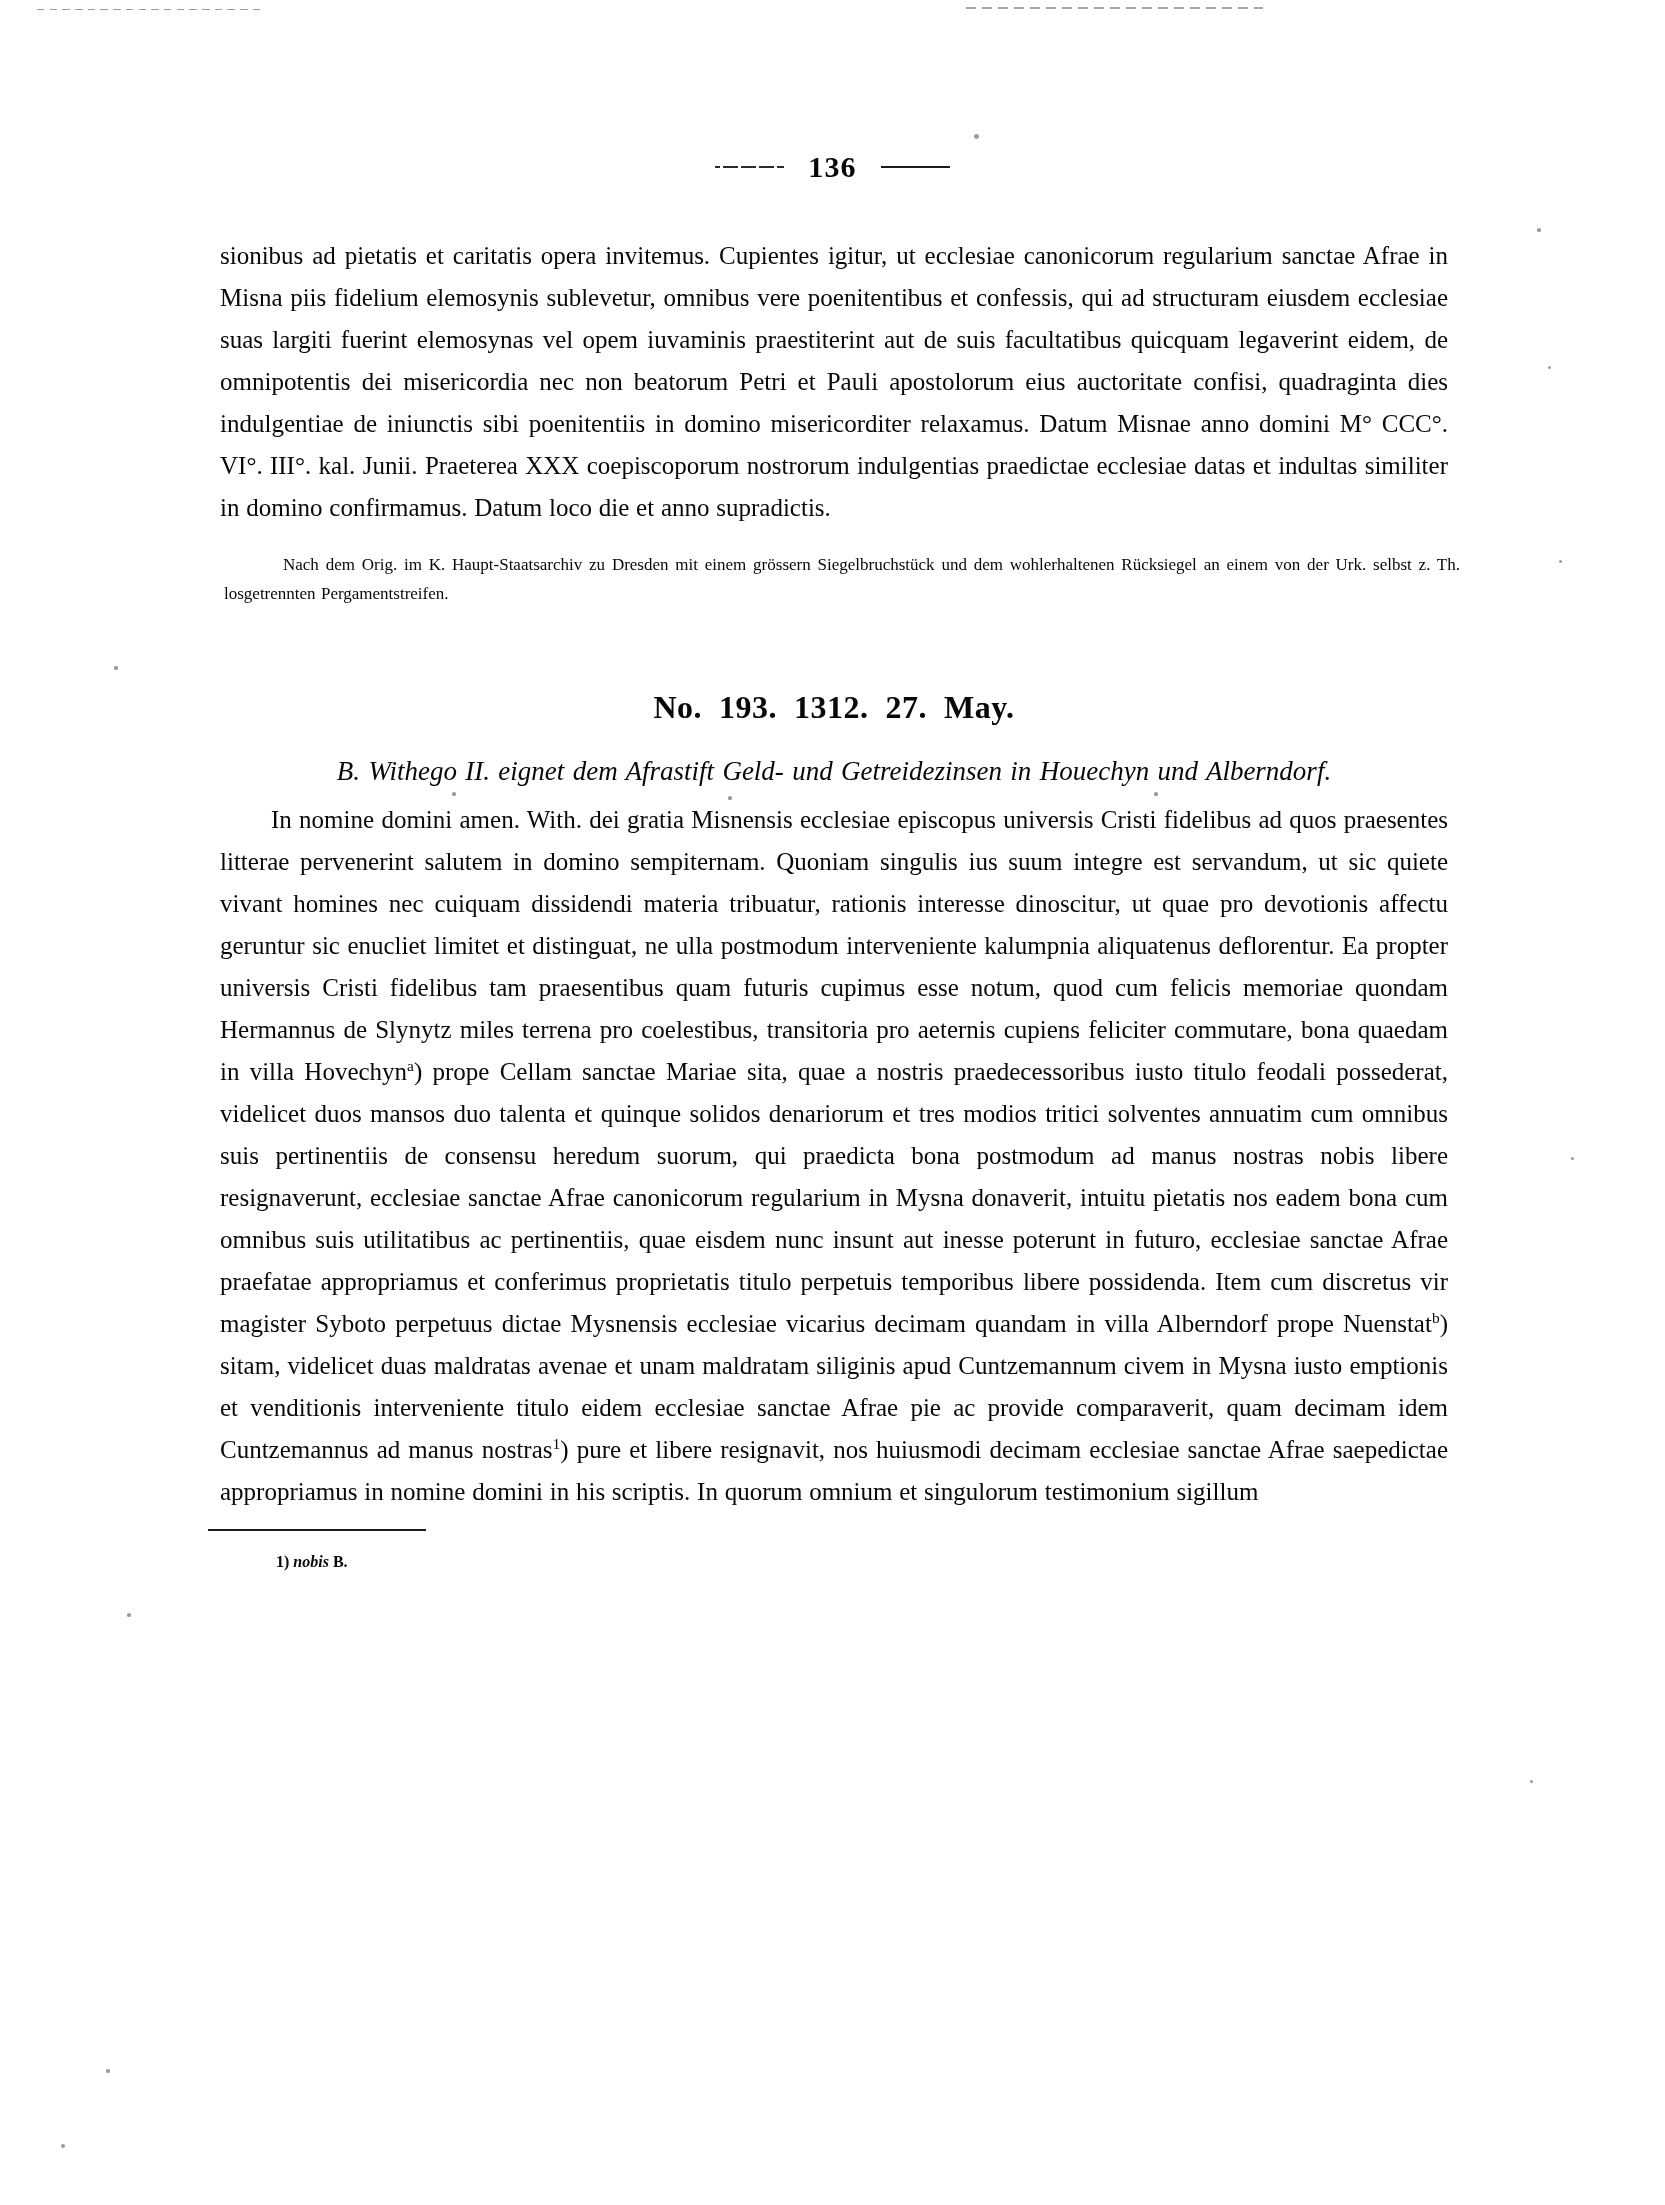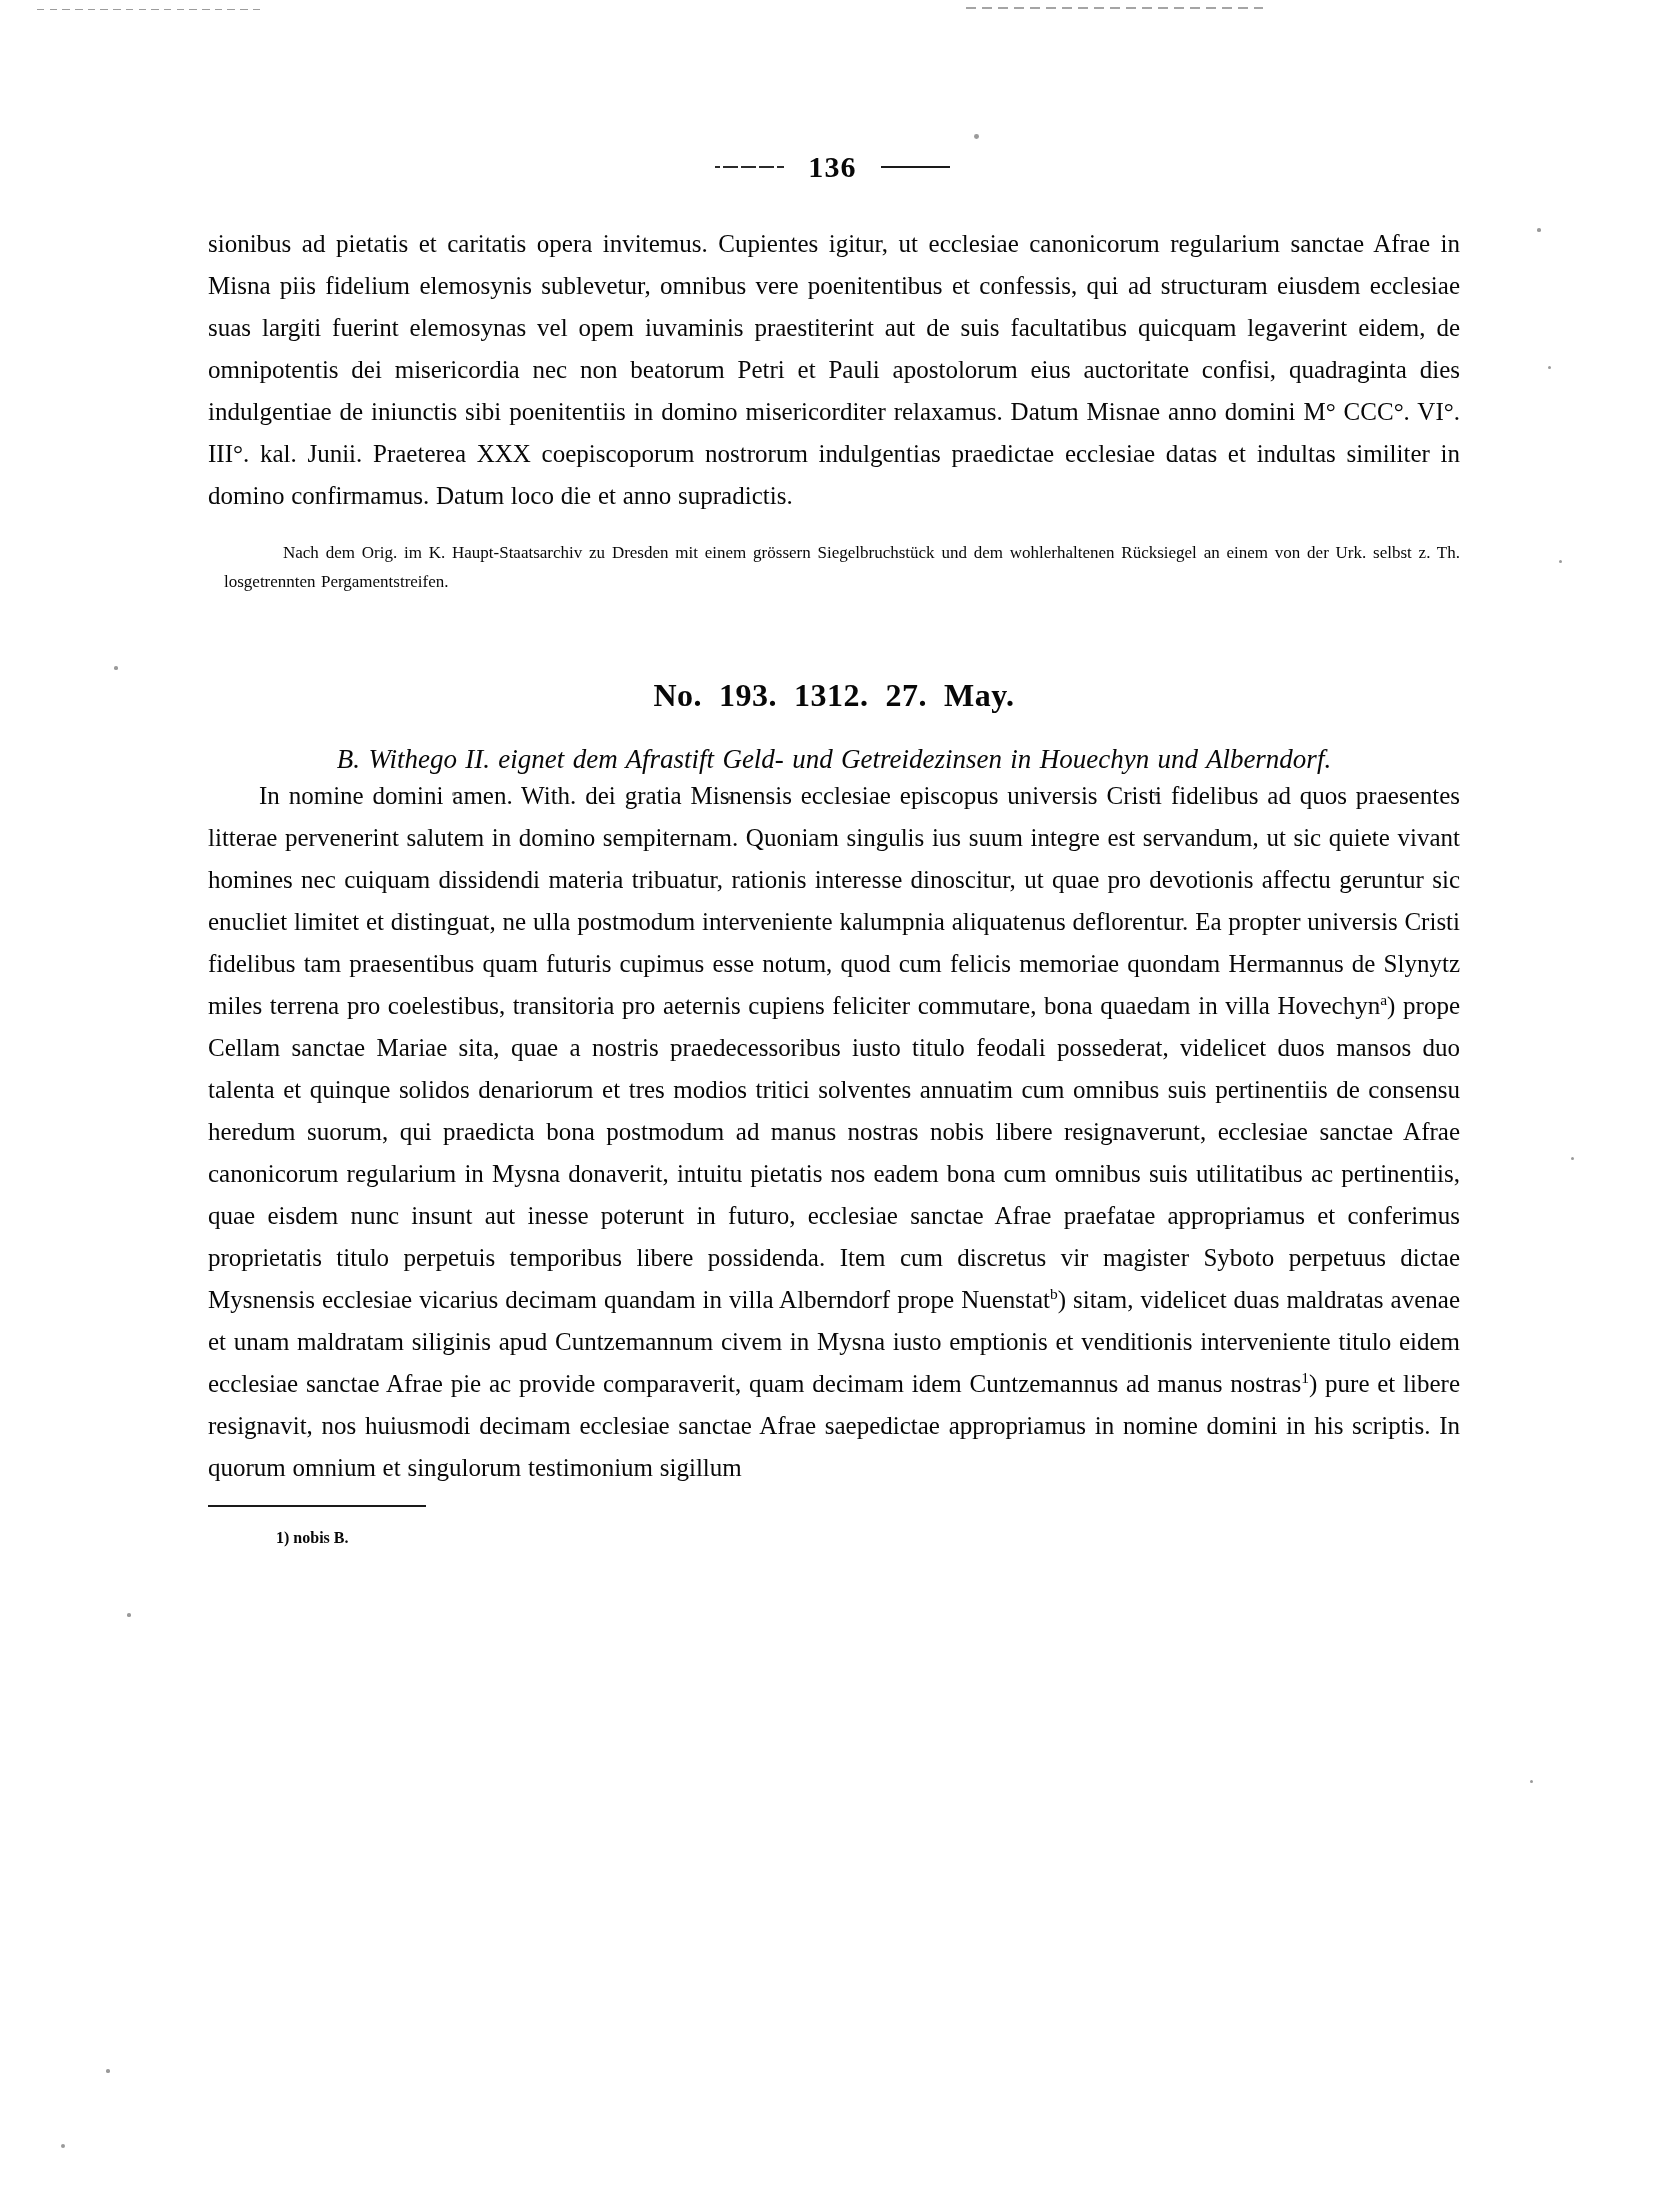--- a/index.html
+++ b/index.html
@@ -73,21 +73,21 @@
 
   
   .textblock {
     position: absolute;
     left: 208px;
     top: 223px;
     width: 1252px;
   }
 
   p.body {
-    margin: 0;
+    margin: 12px;
     font-size: 25px;
     line-height: 42px;
     text-align: justify;
     text-align-last: left;
     word-spacing: 0.5px;
     hyphens: manual;
   }
   p.body.cont { text-indent: 0; }
   p.body.indent { text-indent: 51px; }
 
@@ -141,21 +141,21 @@
   .footnotes {
     margin: 18px 0 0 0;
     padding-left: 68px;
     font-size: 16px;
     line-height: 26.5px;
     font-weight: 700;
   }
   .footnotes .fn-line { white-space: nowrap; }
   .footnotes .gap { display: inline-block; width: 15px; }
   .sp { letter-spacing: 1.6px; }
-  .fn-italic { font-weight: 700; }
+  .fn-italic { font-style: italic; font-weight: 700; }
   .fn-num { font-weight: 700; }
 </style>
 </head>
 <body>
 
 <div class="page">
 
   <div class="edge-rule-left"></div>
   <div class="edge-rule-right"></div>
   <span class="speck" style="left:974px;top:134px;width:4.8px;height:4.8px;"></span>

